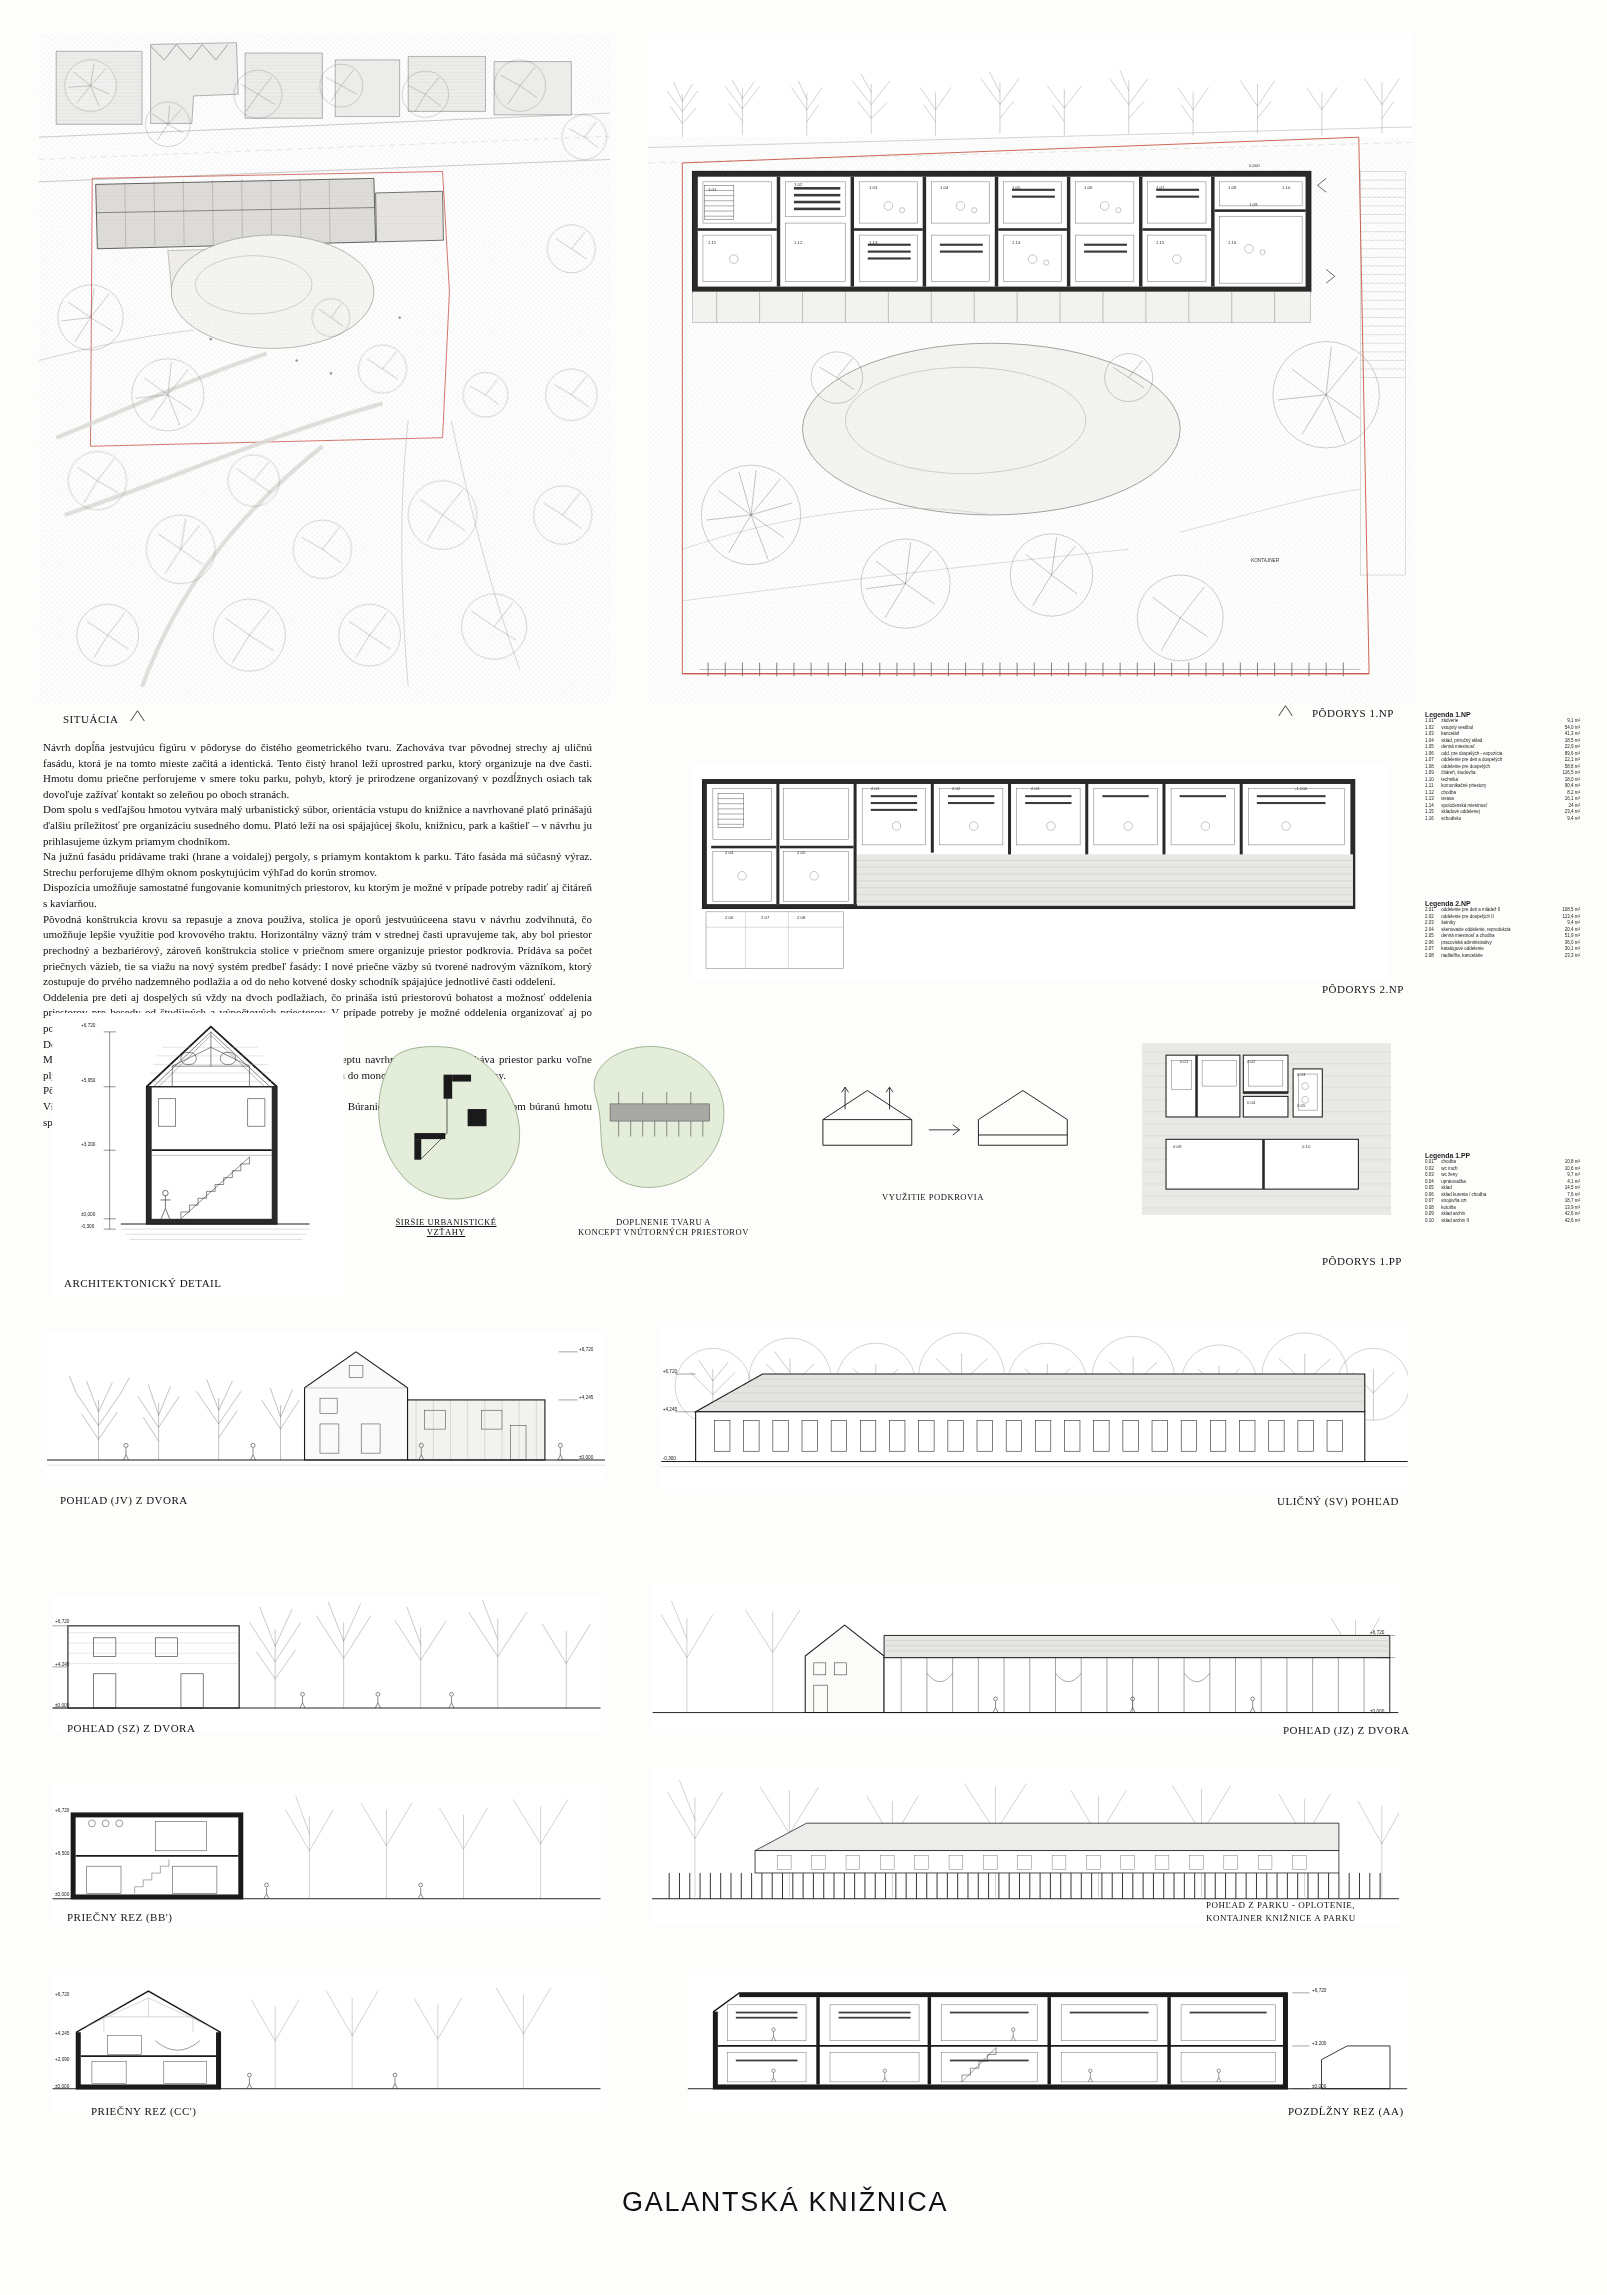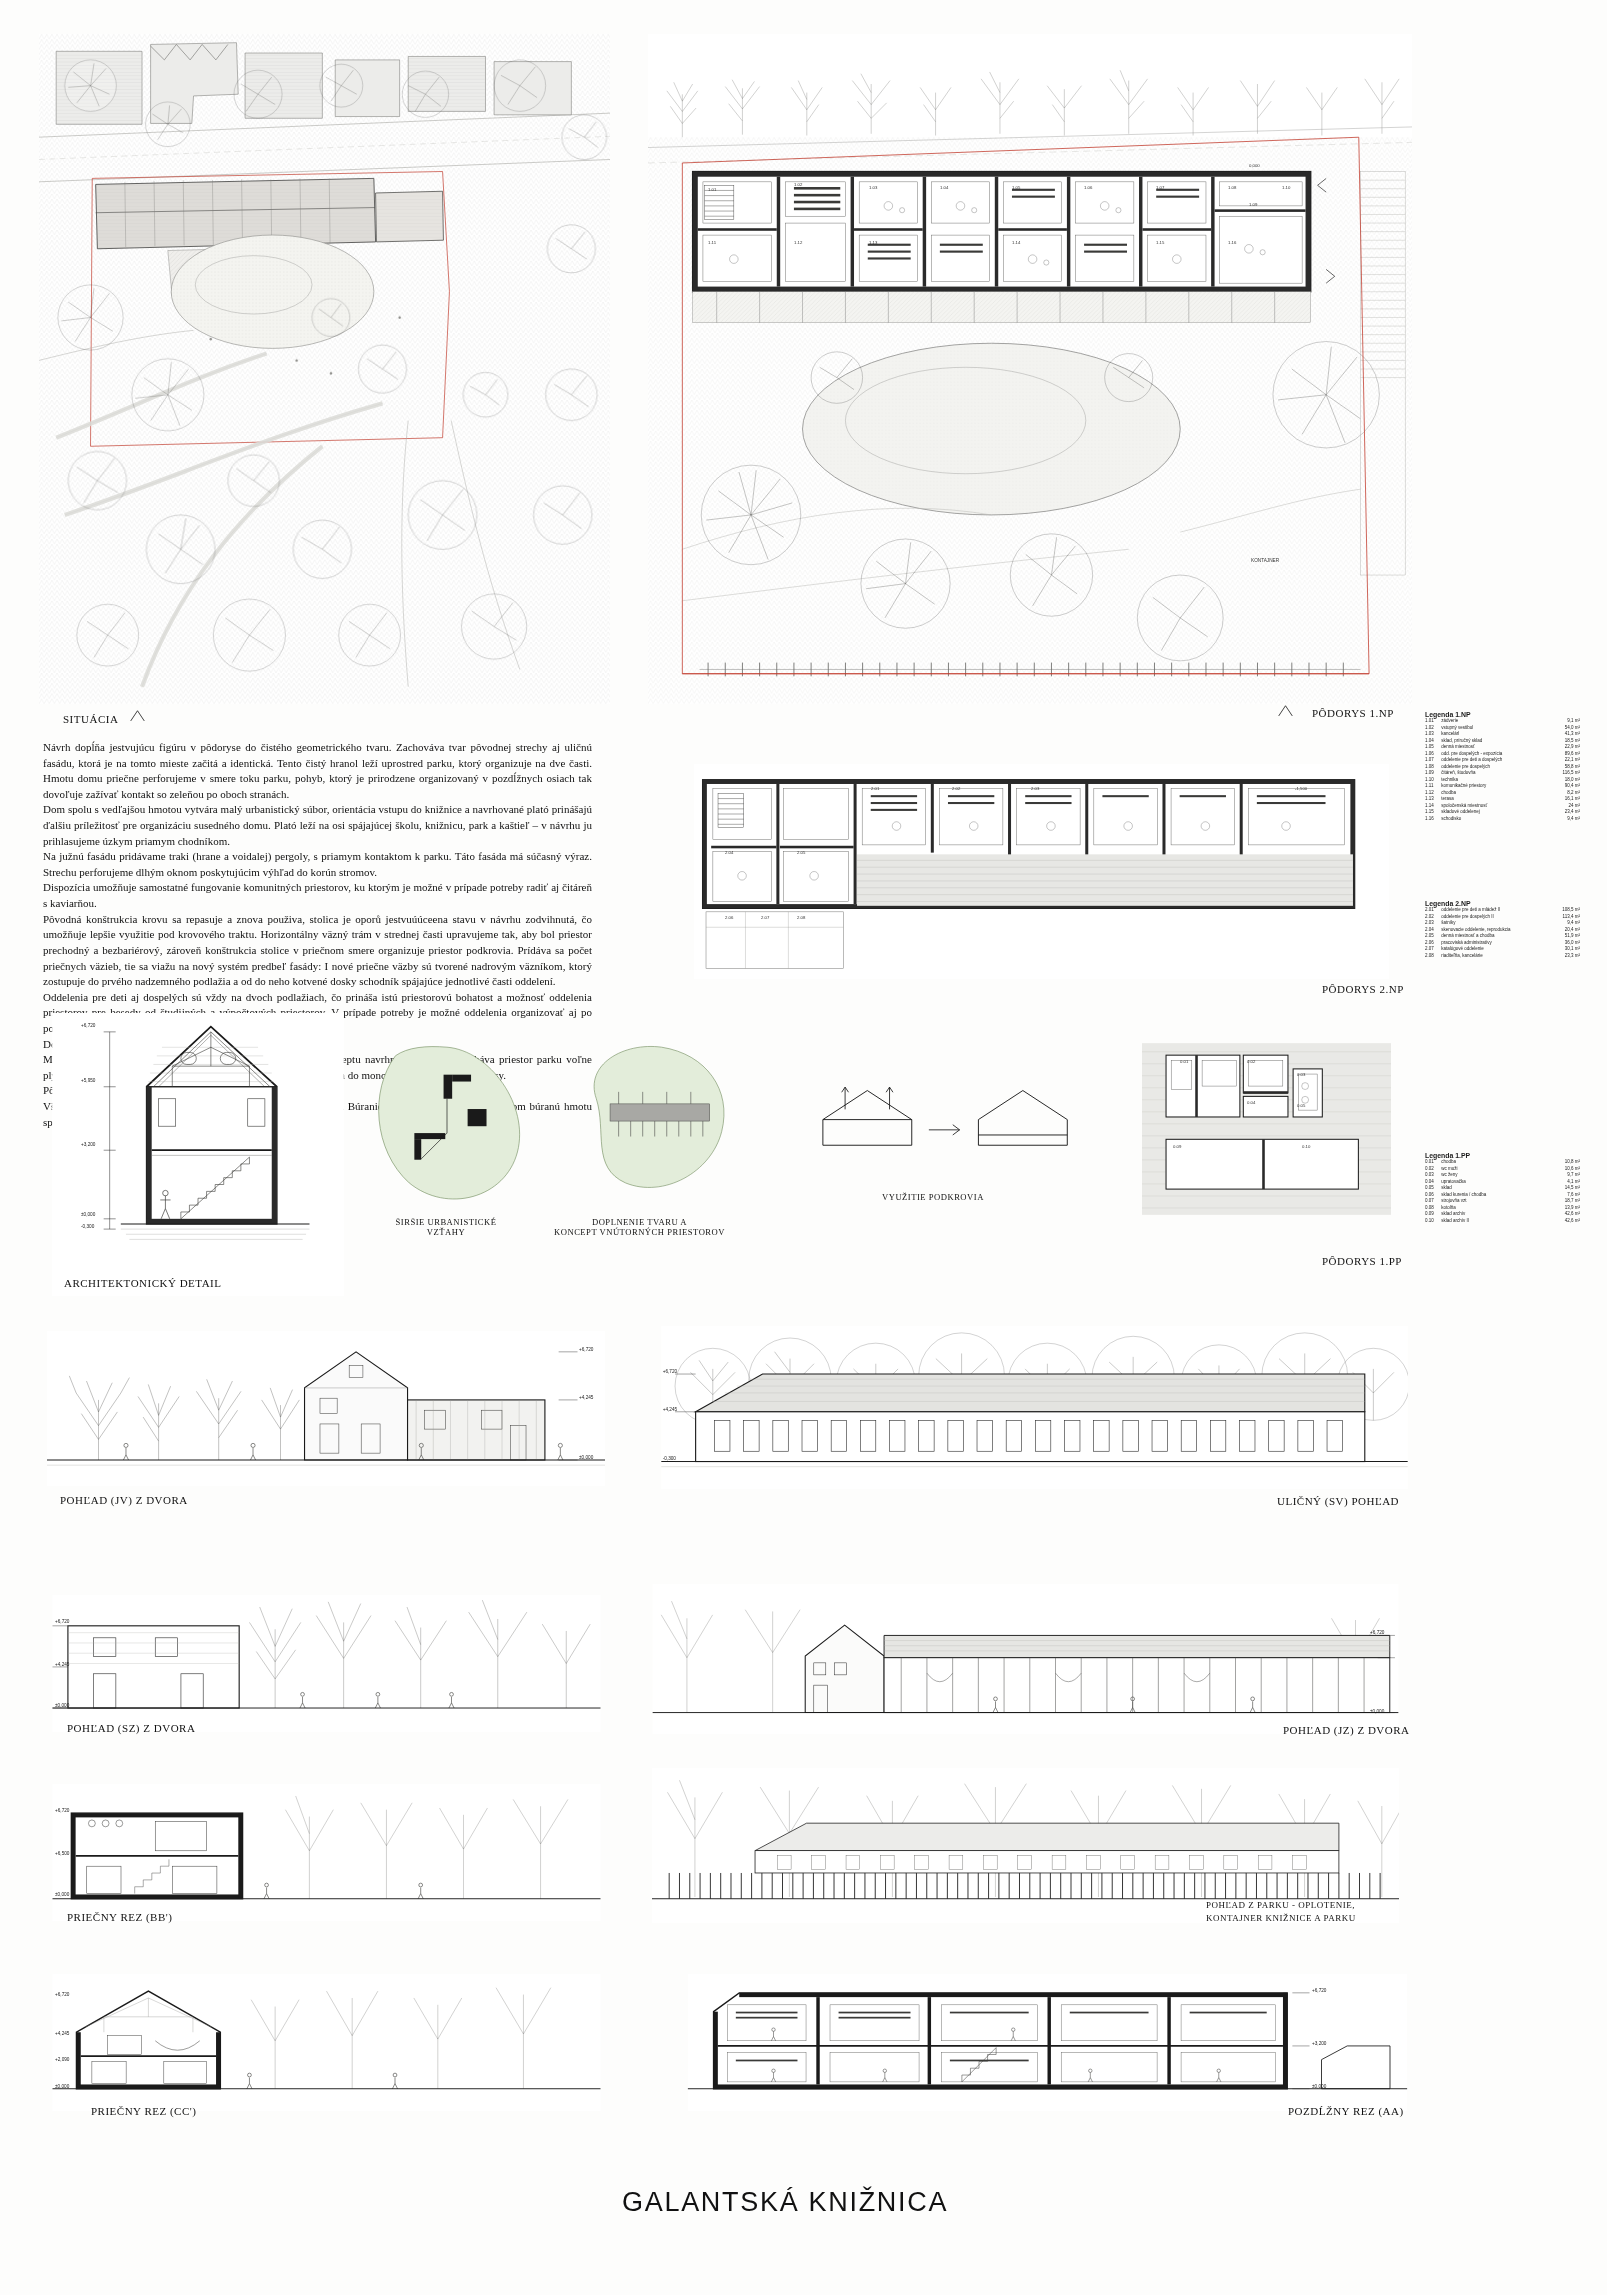--- a/index.html
+++ b/index.html
@@ -791,34 +791,34 @@
         <rect x="106" y="52" width="22" height="8"></rect>
         <rect x="62" y="120" width="36" height="7"></rect>
         <rect x="62" y="127" width="8" height="24"></rect>
         <rect x="124" y="92" width="22" height="20"></rect>
       </g>
       <g stroke="#1a1a1a" stroke-width="0.8" fill="none">
         <path d="M100 80 L100 120 L70 150"></path>
       </g>
     </svg>
   </div>
-  <div class="cap" style="left:373px; top:1217px; font-size:8.6px; text-align:center; width:146px;">ŠIRŠIE URBANISTICKÉ
+  <div class="cap" style="left:373px; top:1217px; font-size:8.6px; text-align:center; width:146px;text-decoration:underline;">ŠIRŠIE URBANISTICKÉ
 VZŤAHY</div>
 
   <div class="panel" style="left:567px; top:1030px; width:172px; height:189px;">
     <svg width="172" height="189" viewBox="0 0 200 220">
       <path d="M34 80 C 20 40, 66 14, 110 20 C 162 28, 192 70, 180 118 C 168 166, 112 196, 68 178 C 28 160, 46 118, 34 80 Z" fill="#e3edda" stroke="#6f8a5a" stroke-width="0.7"></path>
       <rect x="50" y="86" width="116" height="20" fill="#a8a8a4" stroke="#4a4a48" stroke-width="0.6"></rect>
       <g stroke="#4a4a48" stroke-width="0.7">
         <path d="M60 106 V124 M74 106 V124 M88 106 V124 M102 106 V124 M116 106 V124 M130 106 V124 M144 106 V124 M158 106 V124"></path>
         <path d="M60 86 V72 M88 86 V72 M116 86 V72 M144 86 V72"></path>
       </g>
     </svg>
   </div>
-  <div class="cap" style="left:544px; top:1217px; font-size:8.6px; text-align:center; width:191px;">DOPLNENIE TVARU A
+  <div class="cap" style="left:568px; top:1217px; font-size:8.6px; text-align:center; width:191px;">DOPLNENIE TVARU A
 KONCEPT VNÚTORNÝCH PRIESTOROV</div>
 
   <div class="panel" style="left:807px; top:1082px; width:283px; height:94px;">
     <svg width="283" height="94" viewBox="0 0 330 110">
       <g stroke="#1a1a1a" stroke-width="1.1" fill="none">
         <path d="M18 74 L18 44 L70 10 L122 44 L122 74 Z"></path>
         <path d="M18 44 L122 44"></path>
         <path d="M200 74 L200 44 L252 10 L304 44 L304 74 Z"></path>
       </g>
       <g stroke="#1a1a1a" stroke-width="1.1" fill="none">

